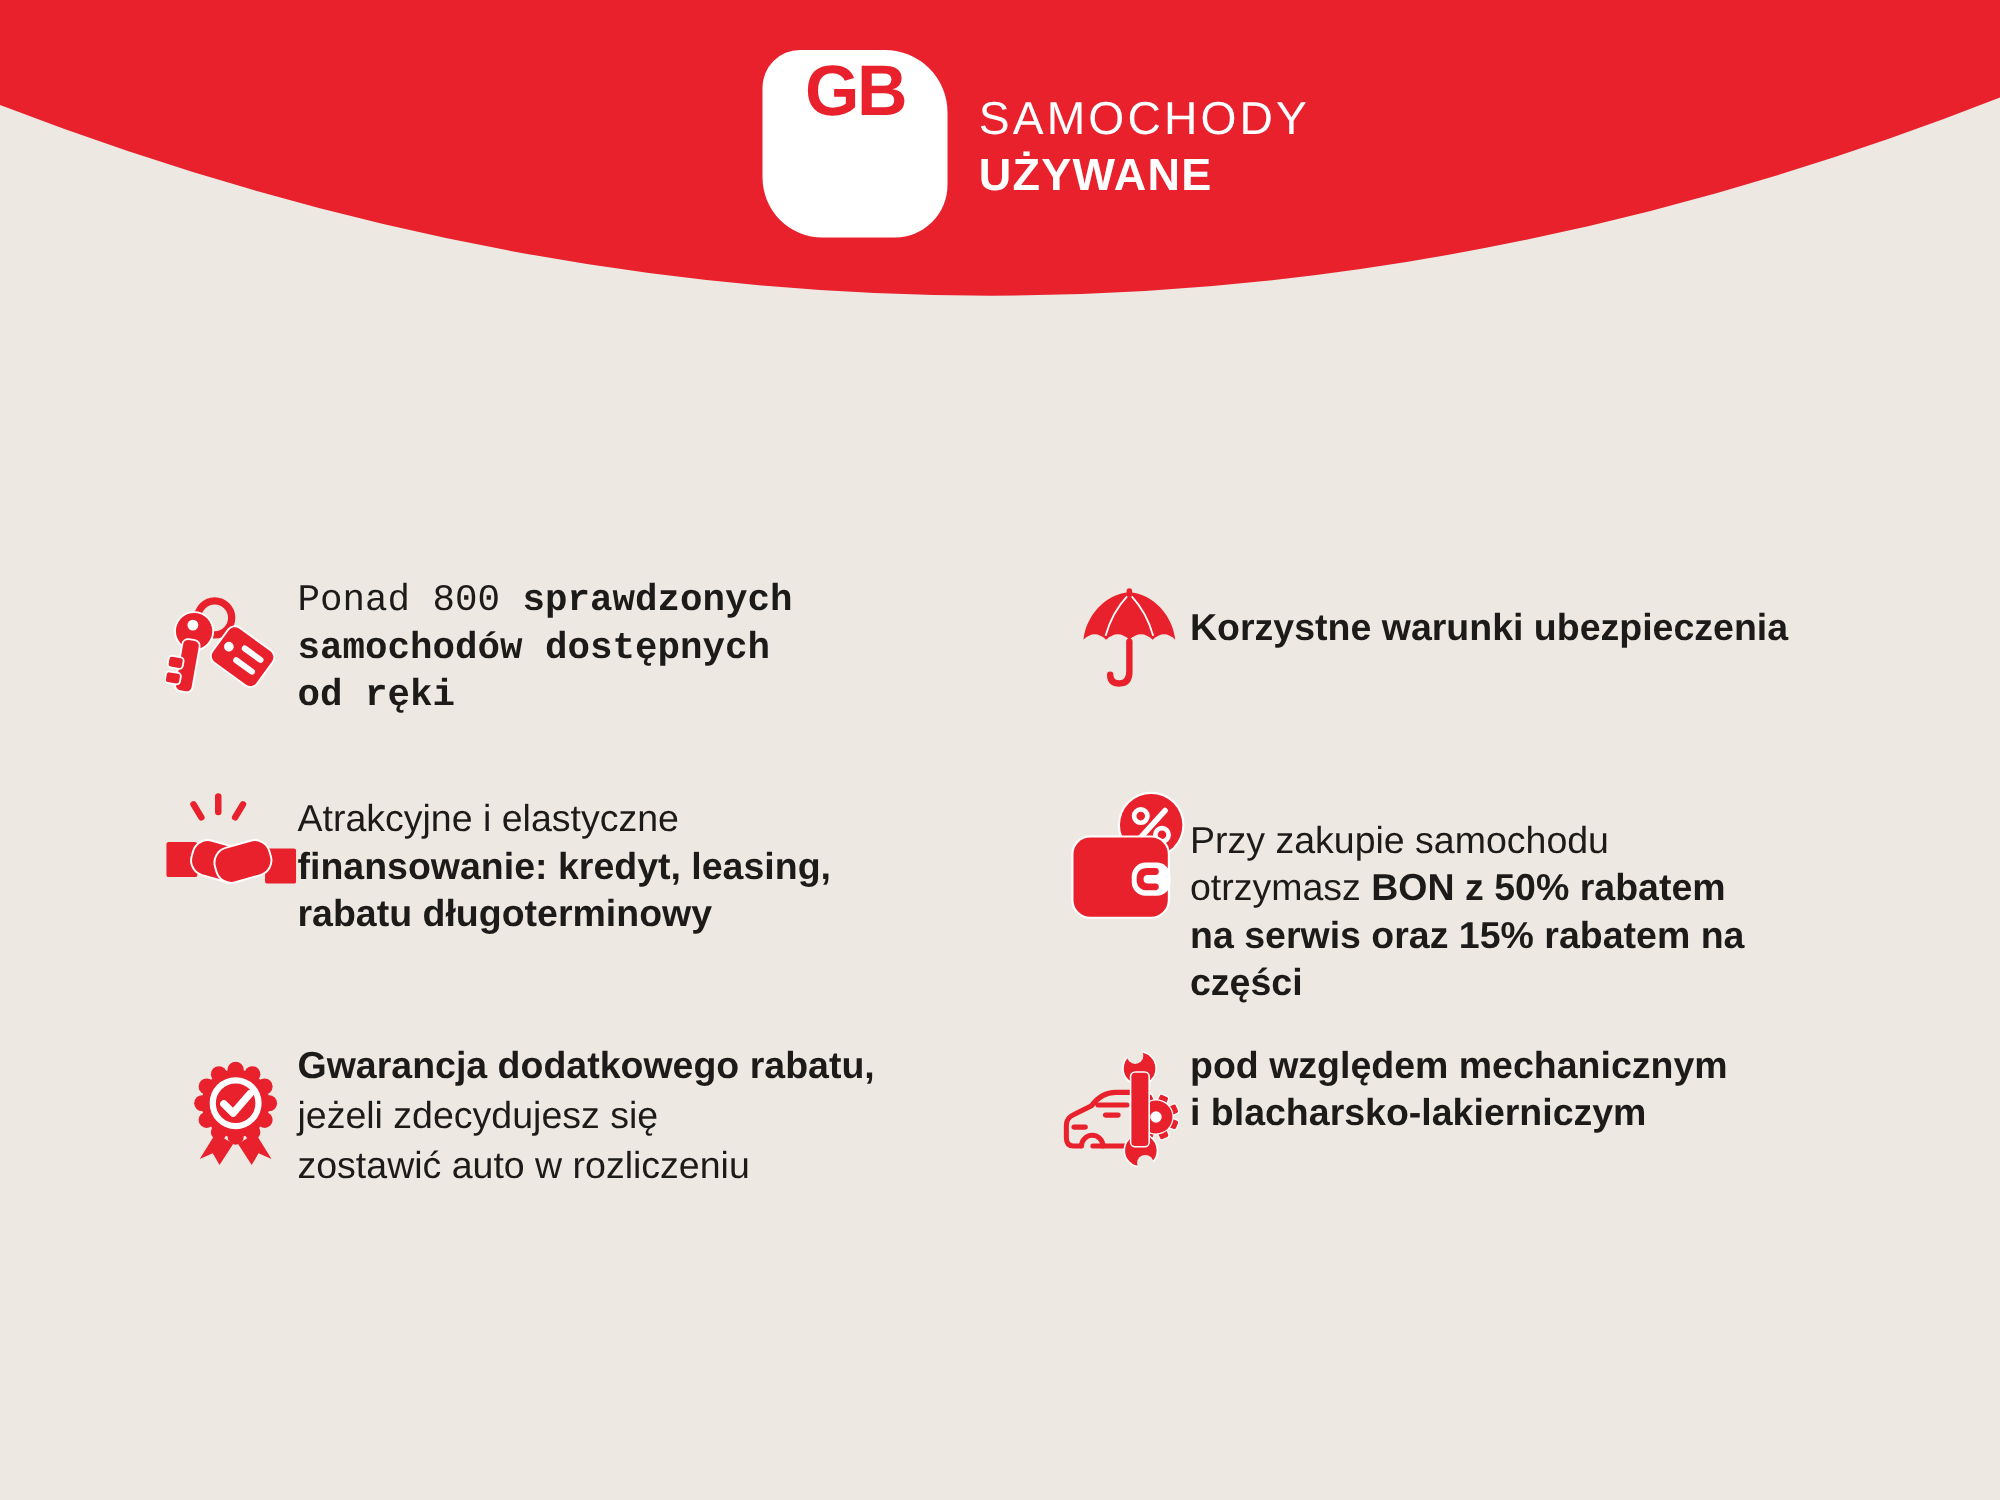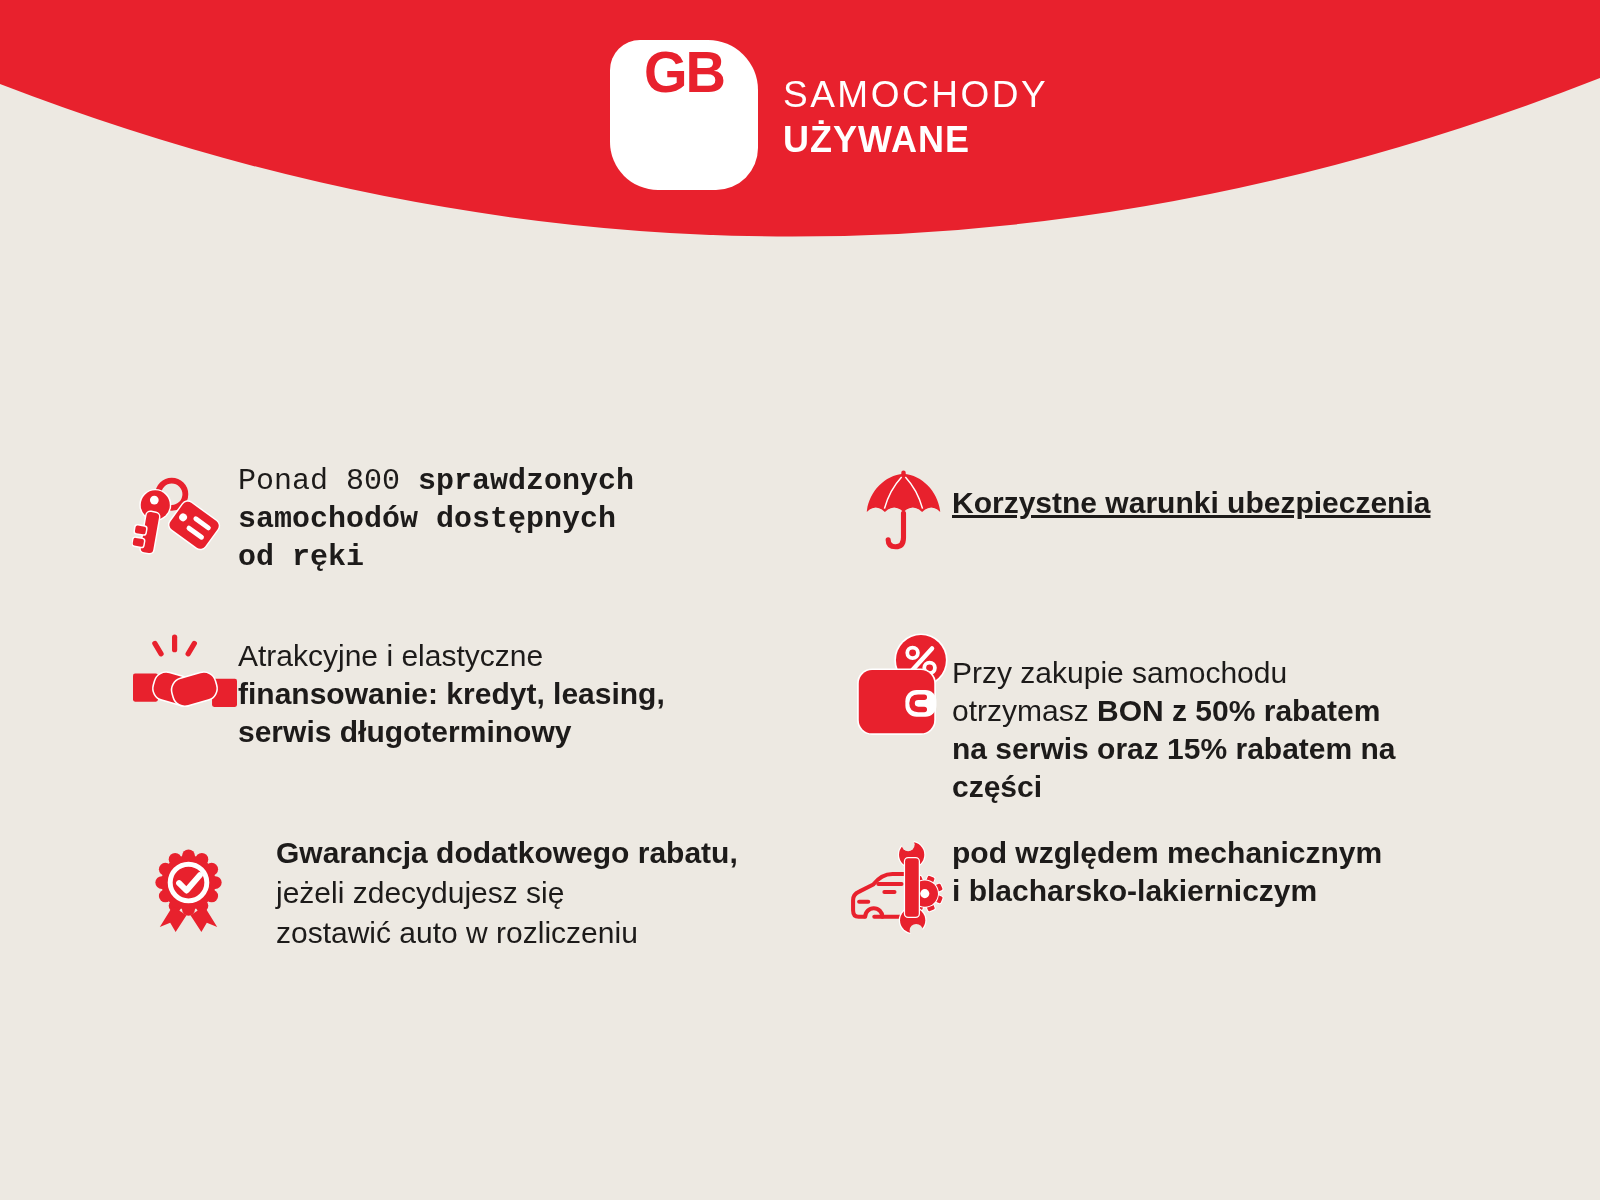--- a/index.html
+++ b/index.html
@@ -32,23 +32,23 @@
   .feature{display:contents;}
   .icon{position:absolute;display:block;}
   .ftext{position:absolute;color:var(--text);font-size:30px;line-height:38px;white-space:nowrap;}
   .tline span.b{font-weight:700;}
 
   .f1 .icon{left:132px;top:470px;width:97px;height:97px;}
   .f1 .ftext{left:238px;top:462px;font-family:Liberation Mono, monospace;}
   .f2 .icon{left:133px;top:632px;width:104px;height:104px;}
   .f2 .ftext{left:238px;top:637px;}
   .f3 .icon{left:139px;top:840px;width:99px;height:99px;}
-  .f3 .ftext{left:238px;top:833px;line-height:40px;margin-left:38px;}
+  .f3 .ftext{left:238px;top:833px;line-height:40px;}
   .f4 .icon{left:857px;top:464px;width:93px;height:93px;}
-  .f4 .ftext{left:952px;top:484px;text-decoration:underline;}
+  .f4 .ftext{left:952px;top:484px;}
   .f5 .icon{left:851px;top:629px;width:111px;height:111px;}
   .f5 .ftext{left:952px;top:614px;margin-top:40px;}
   .f6 .icon{left:845px;top:833px;width:101px;height:101px;}
   .f6 .ftext{left:952px;top:834px;}
 
   
   .rf{fill:var(--red);}
   .rs{stroke:var(--red);}
   .wf{fill:var(--white);}
   .ws{stroke:var(--white);}
@@ -114,21 +114,21 @@
       <rect class="rf" x="0" y="40" width="24" height="27" rx="2"></rect>
       <rect class="rf" x="76" y="45" width="24" height="27" rx="2"></rect>
       <g class="rf ws" stroke-width="3" paint-order="stroke">
         <rect x="20" y="42" width="42" height="26" rx="11" transform="rotate(16 41 55)"></rect>
         <rect x="38" y="42" width="42" height="26" rx="11" transform="rotate(-16 59 55)"></rect>
       </g>
     </svg>
     <div class="ftext">
         <div class="tline"><span>Atrakcyjne i elastyczne</span></div>
         <div class="tline"><span class="b">finansowanie: kredyt, leasing,</span></div>
-        <div class="tline"><span class="b">serwis długoterminowy</span></div>
+        <div class="tline"><span class="b">rabatu długoterminowy</span></div>
       </div>
   </div>
 
   
   <div class="feature f3">
     <svg class="icon" viewBox="0 0 100 100">
       <g class="rf">
         <circle cx="77" cy="43" r="6.5"></circle>
         <circle cx="73.4" cy="56.5" r="6.5"></circle>
         <circle cx="63.5" cy="66.4" r="6.5"></circle>

